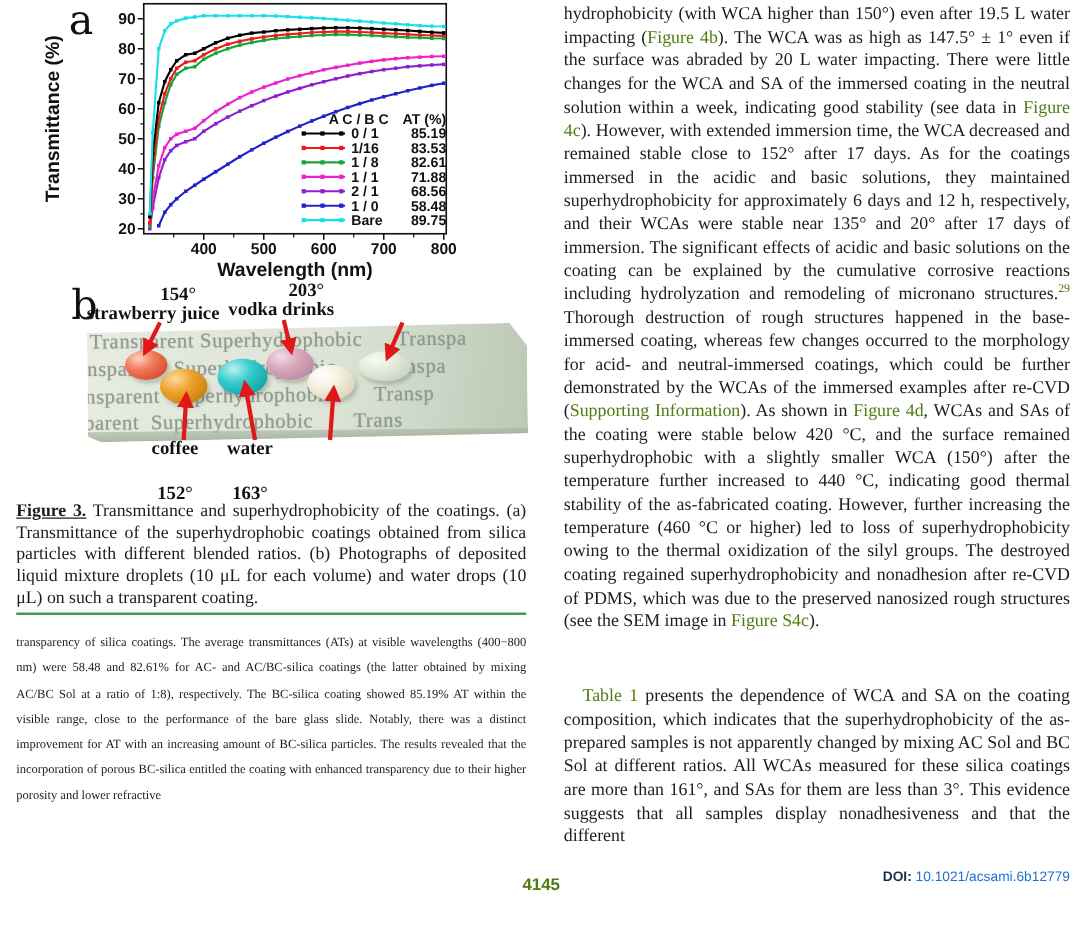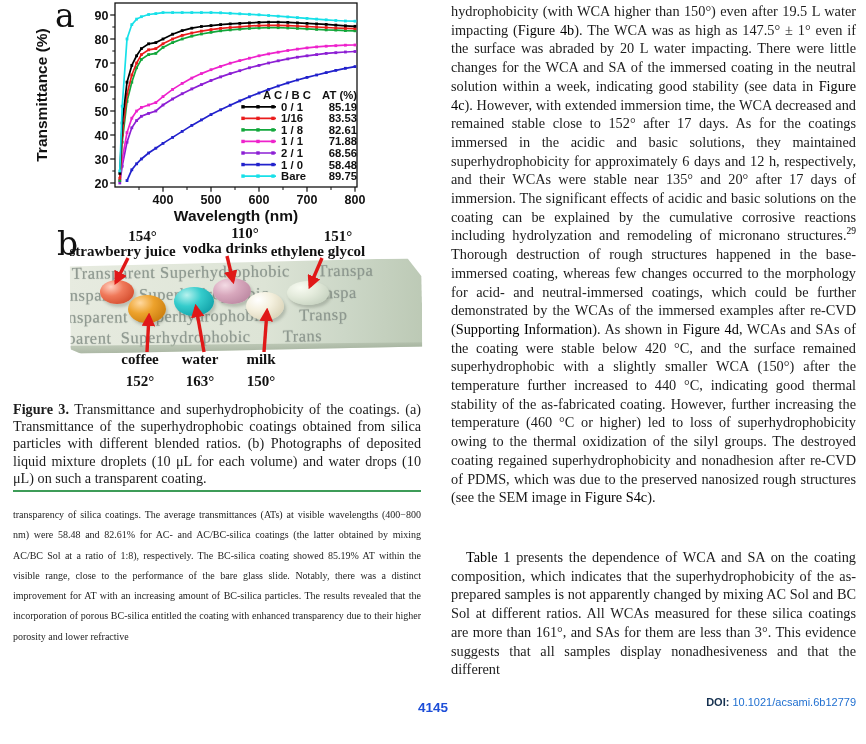--- a/index.html
+++ b/index.html
@@ -26,40 +26,40 @@
   .wm-row{position:absolute;left:0;white-space:pre;font-family:"Liberation Serif",serif;
          font-size:16.5px;letter-spacing:.5px;color:#87928a;opacity:.9;
          text-shadow:0 0 1px rgba(125,135,125,.65);}
   .droplet{position:absolute;border-radius:50%;box-shadow:2px 3px 3px rgba(90,100,85,.30);}
 
   .lab-top,.lab-bot{position:absolute;text-align:center;font-weight:bold;font-size:15px;
          line-height:15px;color:#111;}
   .lab-top .angle{display:block;padding-left:40px;}
   .lab-top .name{display:block;}
   .lab-bot .name{display:block;}
-  .lab-bot .angle{display:block;margin-top:7px;}
+  .lab-bot .angle{display:block;margin-top:21px;}
 
   
   #caption{position:absolute;left:0;top:401px;width:408px;
            font-size:14.2px;line-height:17.2px;text-align:justify;}
-  #caption .cap-label{font-weight:bold;}
+  #caption .cap-label{font-weight:bold;text-decoration:underline;}
   #divider{position:absolute;left:0;top:490px;width:408px;height:2.2px;}
   #left-para{position:absolute;left:0;top:505px;width:408px;
              font-size:10px;line-height:20.3px;text-align:justify;}
 
   
   #right-col{position:absolute;left:451px;top:2px;width:405px;}
   #right-col p{margin:0;font-size:14.3px;line-height:18.7px;text-align:justify;}
   #right-col p.indent{text-indent:15px;margin-top:41px;}
-  .link{color:#000000;}
+  .link{color:#4d7c0f;}
   sup{font-size:9.5px;line-height:0;vertical-align:super;}
 
   
   #page-num{position:absolute;left:0;right:0;top:700px;text-align:center;
-            font:bold 13.5px "Liberation Sans",sans-serif;color:#1d4ed8;}
+            font:bold 13.5px "Liberation Sans",sans-serif;color:#4d7c0f;}
   #doi-block{position:absolute;right:10px;top:696px;text-align:right;
              font:11px/13.5px "Liberation Sans",sans-serif;color:#15304f;}
   #doi-block .doi-label{font-weight:bold;color:#15304f;}
   #doi-block .doi-link{color:#1f6fd0;}
   #doi-block .journal{font-style:italic;}
   #doi-block .year{font-weight:bold;}
   #citation-line{font-style:italic;}
   #citation-line .cite-rest{font-style:italic;}
 </style>
 </head>
@@ -394,38 +394,30 @@
     <div class="droplet" style="left: 161px; top: 287px; width: 40px; height: 29px; background: radial-gradient(at 32% 28%, rgb(184, 242, 238) 0%, rgb(53, 204, 204) 38%, rgb(12, 154, 162) 88%);"></div>
     <div class="droplet" style="left: 200px; top: 278px; width: 38px; height: 26px; background: radial-gradient(at 32% 28%, rgb(243, 219, 228) 0%, rgb(216, 168, 189) 38%, rgb(184, 132, 158) 88%);"></div>
     <div class="droplet" style="left: 233px; top: 292px; width: 38px; height: 28px; background: radial-gradient(at 32% 28%, rgb(255, 255, 255) 0%, rgb(244, 240, 222) 38%, rgb(214, 207, 178) 88%);"></div>
     <div class="droplet" style="left: 274px; top: 281px; width: 42px; height: 24px; background: radial-gradient(at 32% 28%, rgb(248, 251, 242) 0%, rgb(228, 235, 220) 38%, rgb(194, 207, 188) 88%);"></div>
 
     <div class="lab-top" style="left:47px;top:229px;width:125px;">
       <span class="angle">154°</span>
       <span class="name">strawberry juice</span>
     </div>
     <div class="lab-top" style="left:157px;top:226px;width:110px;">
-      <span class="angle">110°</span>
+      <span class="angle">203°</span>
       <span class="name">vodka drinks</span>
-    </div>
-    <div class="lab-top" style="left:245px;top:229px;width:120px;">
-      <span class="angle">151°</span>
-      <span class="name">ethylene glycol</span>
     </div>
     <div class="lab-bot" style="left:87px;top:352px;width:80px;">
       <span class="name">coffee</span>
       <span class="angle">152°</span>
     </div>
     <div class="lab-bot" style="left:147px;top:352px;width:80px;">
       <span class="name">water</span>
       <span class="angle">163°</span>
-    </div>
-    <div class="lab-bot" style="left:208px;top:352px;width:80px;">
-      <span class="name">milk</span>
-      <span class="angle">150°</span>
     </div>
 
     <svg width="408" height="395" viewBox="0 0 408 395" style="position:absolute;left:0;top:0;pointer-events:none;">
       <defs>
         <marker id="ah" viewBox="0 0 10 10" refX="7.5" refY="5" markerWidth="4" markerHeight="4" orient="auto-start-reverse">
           <path d="M0,0 L10,5 L0,10 z" fill="#e01818"></path>
         </marker>
       </defs>
       <line x1="115" y1="258" x2="103" y2="282" stroke="#e01818" stroke-width="3.4" marker-end="url(#ah)"></line>
       <line x1="214" y1="256" x2="220" y2="281" stroke="#e01818" stroke-width="3.4" marker-end="url(#ah)"></line>

